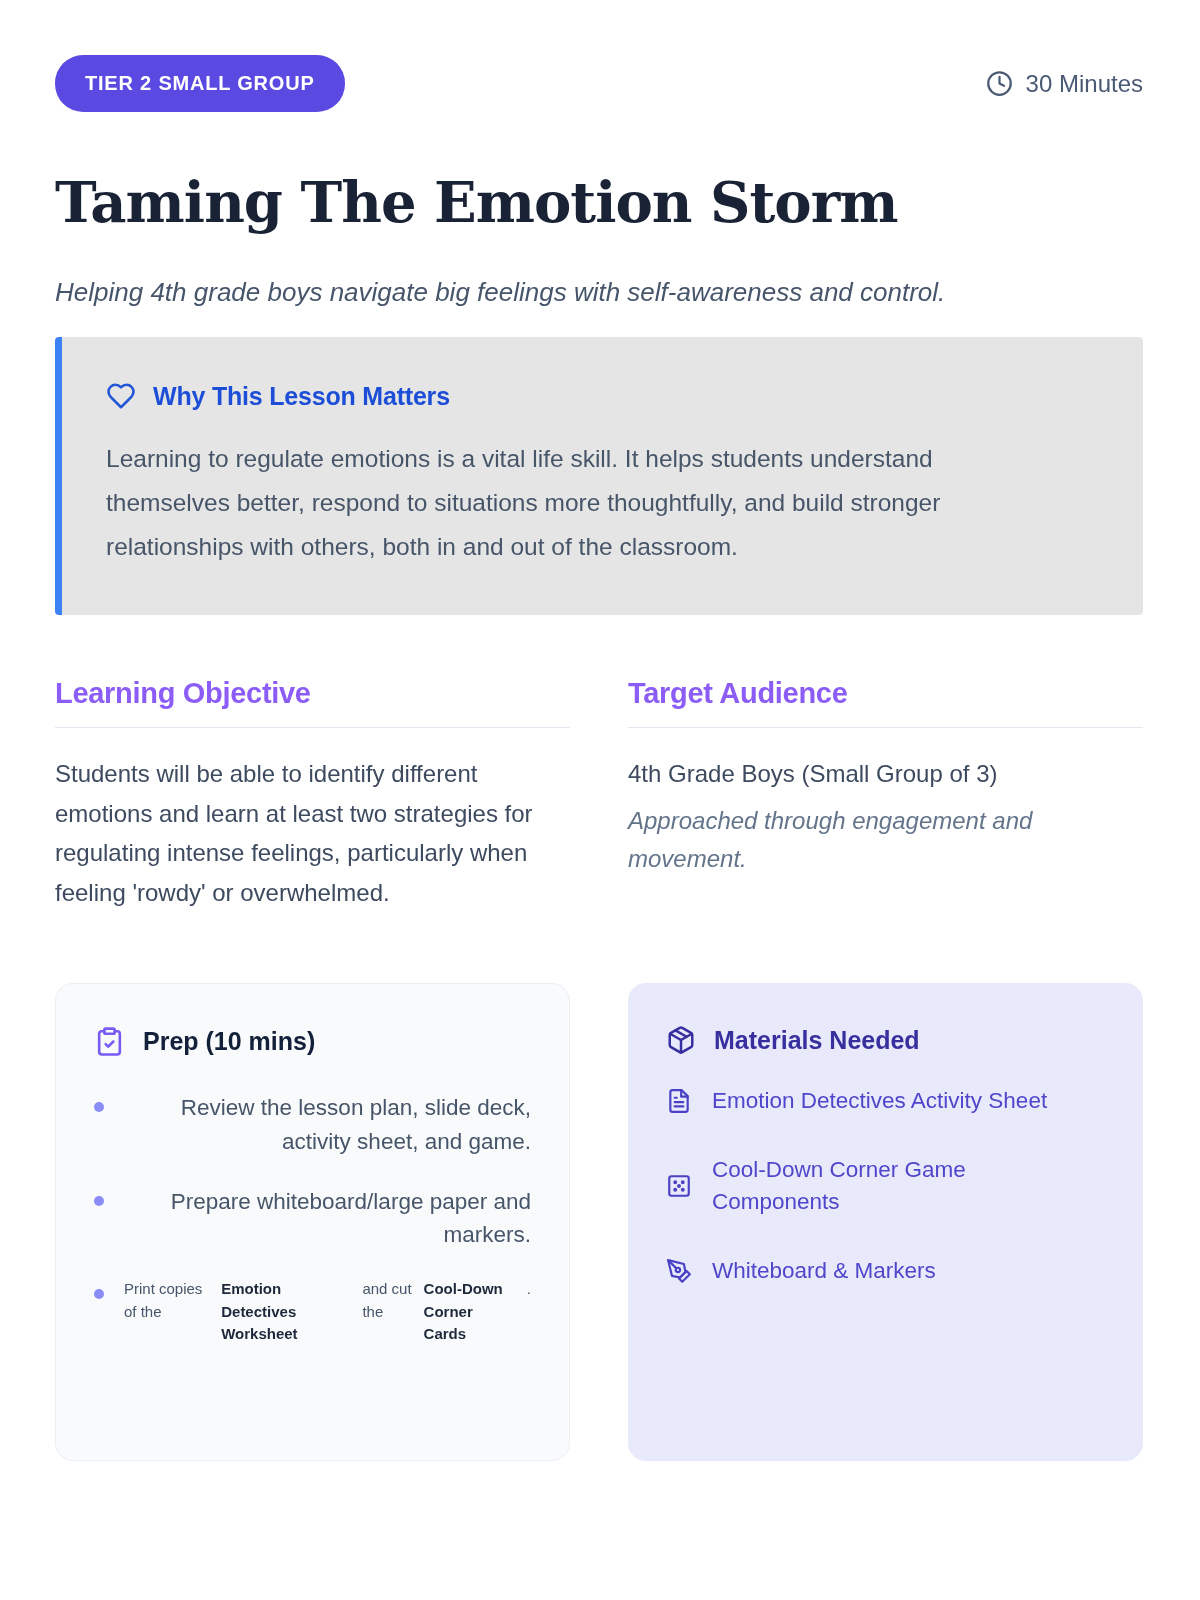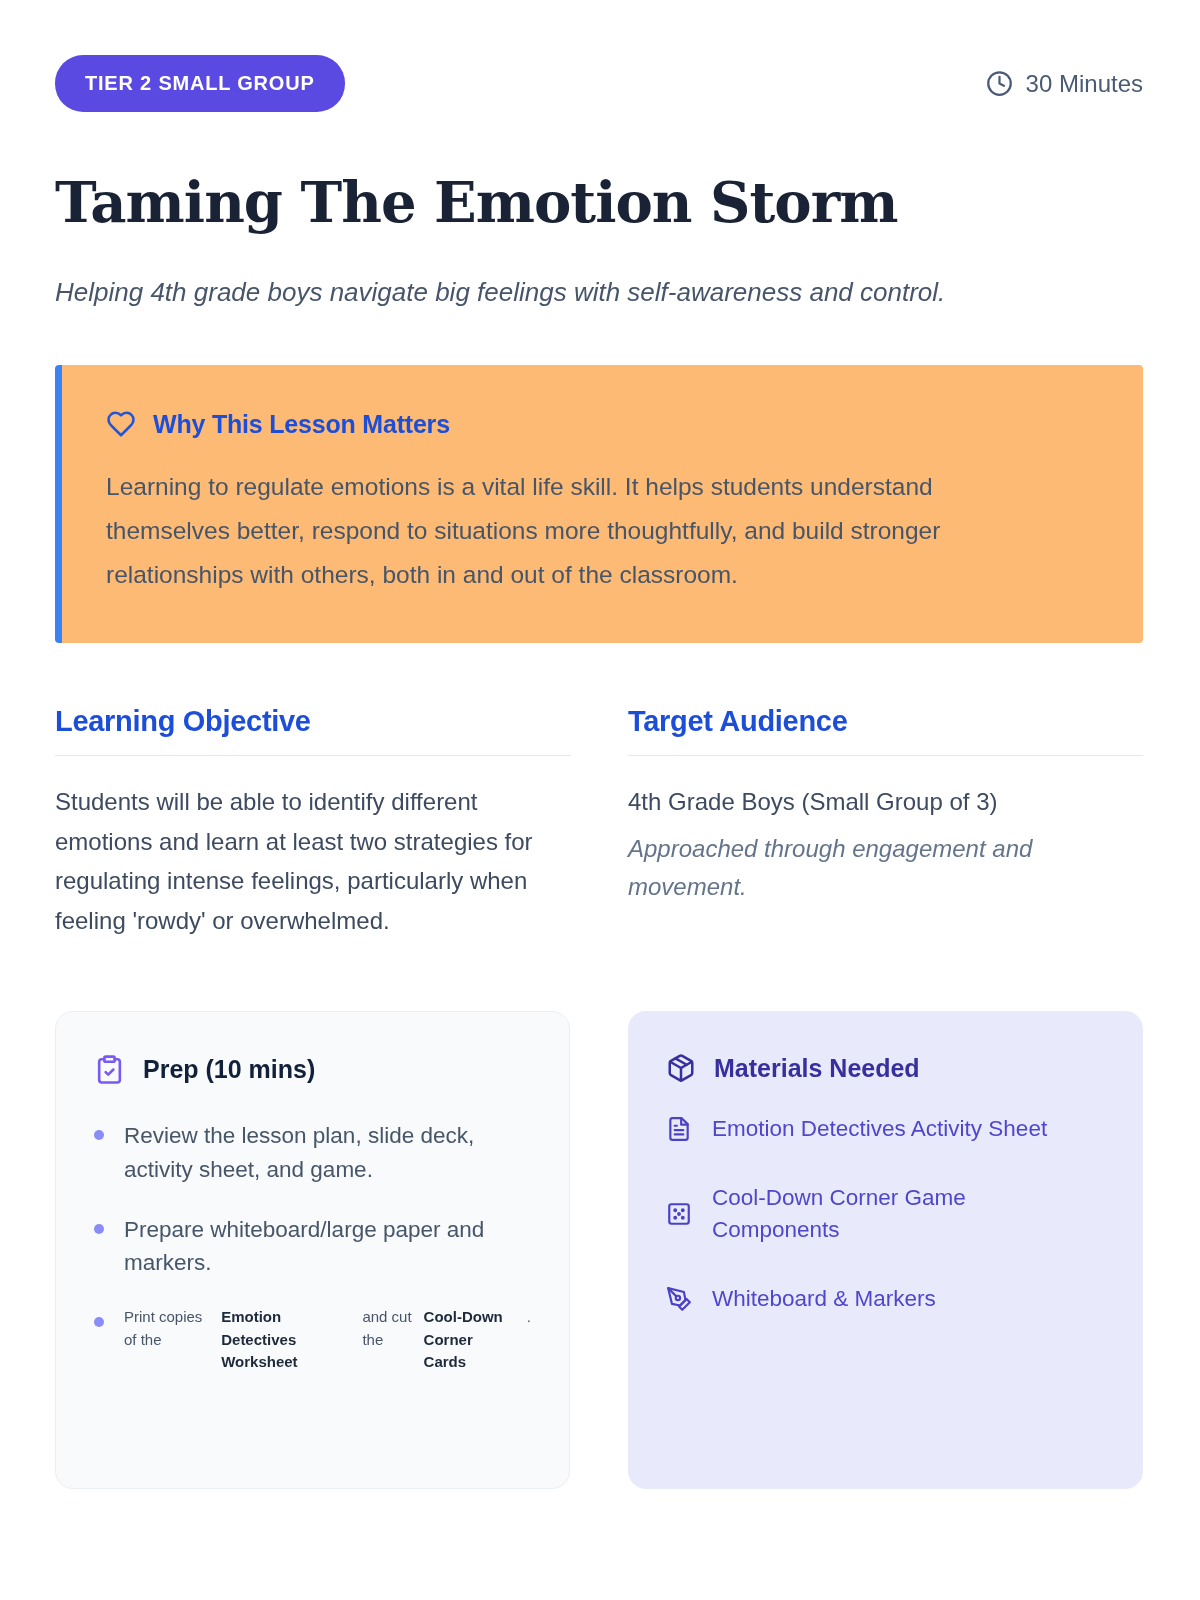--- a/index.html
+++ b/index.html
@@ -13,50 +13,50 @@
   .duration{display:flex;align-items:center;gap:13px;color:#4B5A74;font-size:24px;font-weight:500;}
   .duration svg{display:block;}
 
   
   .title{margin-top:60px;font-family:"DejaVu Serif","Liberation Serif",serif;
     font-weight:700;font-size:56px;line-height:1.1;color:#1A2335;letter-spacing:-1px;}
   .subtitle{margin-top:20px;font-size:26px;font-style:italic;color:#47556B;
     line-height:1.62;max-width:955px;}
 
   
-  .callout{margin-top:52px;background:#fdba74;border-left:7px solid #3B82F6;
+  .callout{margin-top:24px;background:#e5e5e5;border-left:7px solid #3B82F6;
     border-radius:4px;padding:44px 44px 46px 44px;}
   .callout-head{display:flex;align-items:center;gap:17px;}
   .callout-head svg{display:block;color:#2256D6;}
   .callout-title{font-size:25px;font-weight:700;color:#1D4ED8;letter-spacing:-0.2px;}
   .callout-body{margin-top:26px;font-size:24.5px;line-height:1.79;color:#475569;max-width:950px;}
 
   
   .cols{margin-top:62px;display:grid;grid-template-columns:1fr 1fr;column-gap:58px;}
-  .col h2{margin:0;font-size:29px;font-weight:700;color:#1d4ed8;letter-spacing:-0.3px;
+  .col h2{margin:0;font-size:29px;font-weight:700;color:#8b5cf6;letter-spacing:-0.3px;
     padding-bottom:17px;border-bottom:1px solid #E2E8F0;}
   .col-body{margin-top:26px;font-size:24px;line-height:1.66;color:#3D4A5F;}
   .ta-sub{margin-top:8px;font-size:24px;font-style:italic;color:#64748B;line-height:1.6;}
 
   
   .cards{margin-top:70px;display:grid;grid-template-columns:1fr 1fr;column-gap:58px;}
   .card{border-radius:18px;padding:42px 38px;box-sizing:border-box;min-height:478px;}
   .card-prep{background:#F8FAFC;border:1.5px solid #EBEEF3;}
   .card-materials{background:#E8EAFB;}
   .card-head{display:flex;align-items:center;gap:18px;}
   .card-head svg{display:block;}
   .prep-title{font-size:25px;font-weight:700;color:#13203A;}
   .materials-title{font-size:25px;font-weight:700;color:#372F9E;}
 
   
   .prep-list{margin-top:34px;}
   .prep-item{display:flex;align-items:flex-start;gap:20px;margin-top:26px;}
   .prep-item:first-child{margin-top:0;}
   .dot{width:10px;height:10px;border-radius:50%;background:#8A8DF8;flex:none;margin-top:11px;}
-  .prep-text{font-size:22.5px;line-height:1.5;color:#475569;}
+  .prep-text{font-size:22.5px;line-height:1.5;color:#475569;text-align:right;}
   .print-flex{display:flex;justify-content:space-between;align-items:flex-start;flex:1;
     font-size:15px;line-height:1.5;color:#475569;}
   .print-flex .seg{display:block;}
   .seg-b{font-weight:700;color:#1E293B;}
   .w1{width:88px;} .w2{width:132px;} .w3{width:52px;} .w4{width:94px;}
 
   
   .mat-list{margin-top:30px;}
   .mat-item{display:flex;align-items:center;gap:20px;margin-top:36px;cursor:pointer;}
   .mat-item:first-child{margin-top:0;}

